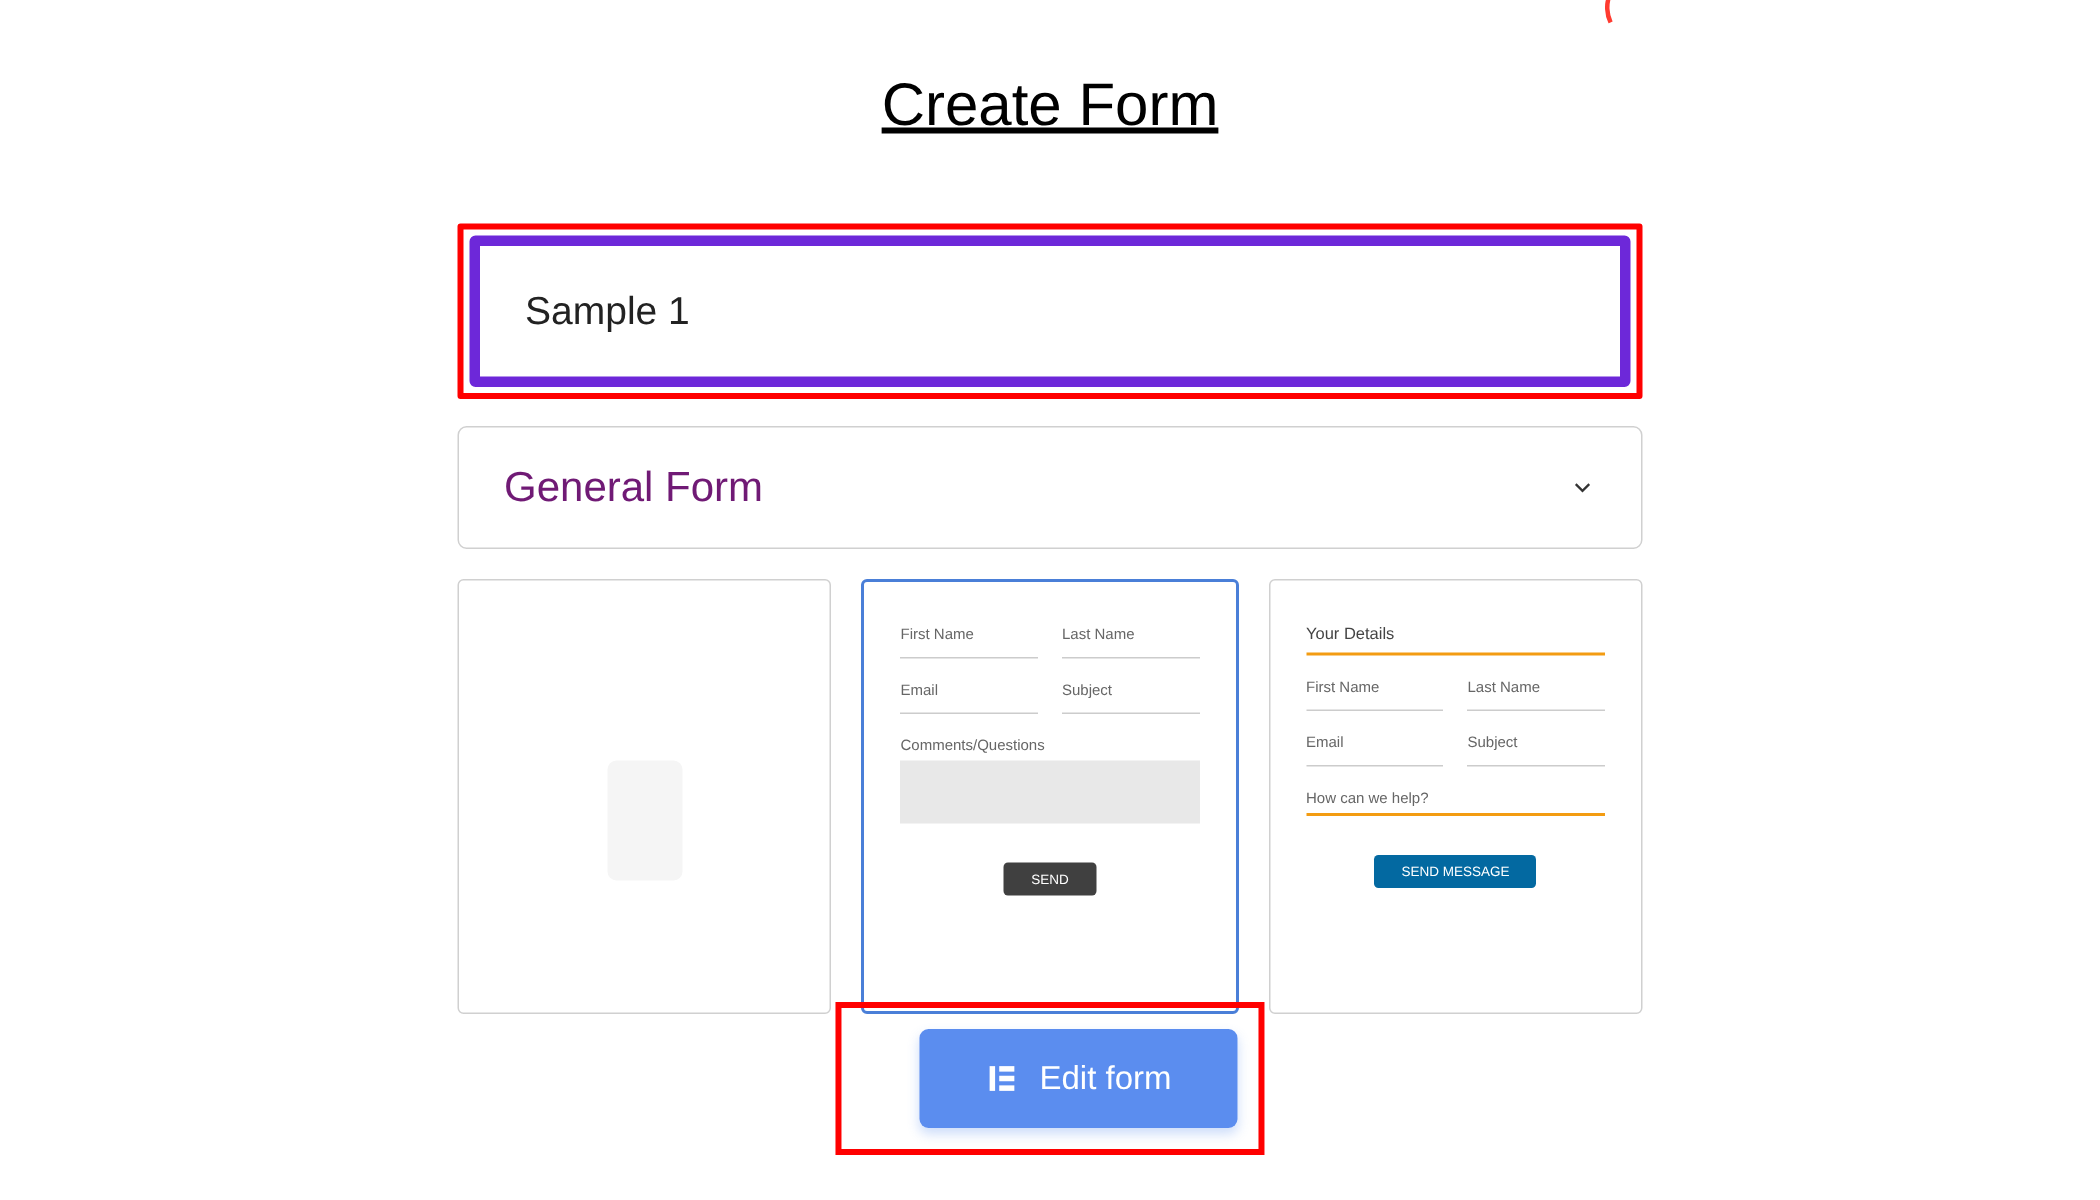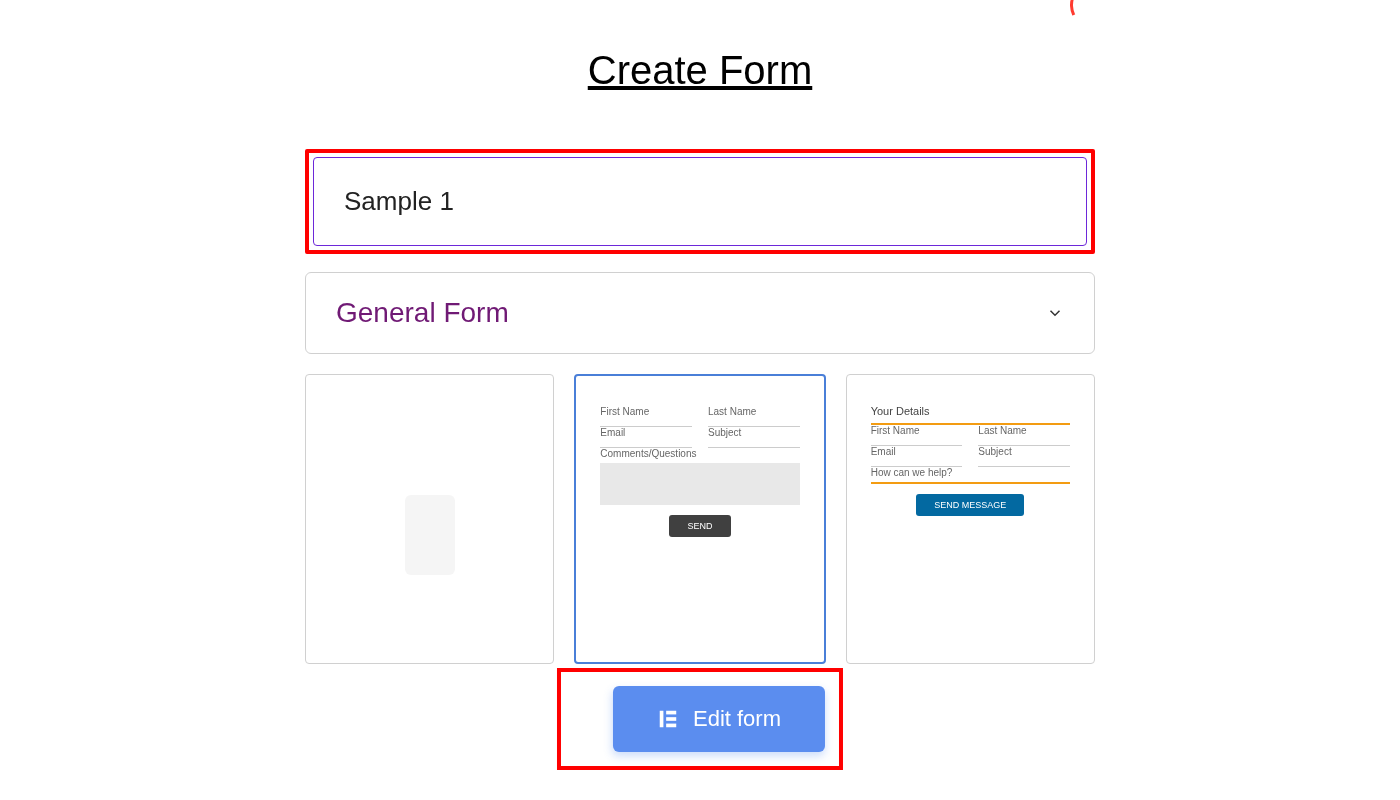--- a/index.html
+++ b/index.html
@@ -41,21 +41,21 @@
       margin: 0 auto;
     }
     .highlight-box {
       border: 4px solid #ff0000;
       border-radius: 2px;
       padding: 4px;
       margin-bottom: 18px;
     }
     .input-field {
       width: 100%;
-      border: 1px solid #6d28d9;
+      border: 7px solid #6d28d9;
       border-radius: 4px;
       padding: 28px 30px;
       font-size: 26px;
       color: #222;
       background: #fff;
     }
     .select-field {
       width: 100%;
       border: 1px solid #d0d0d0;
       border-radius: 6px;
@@ -86,21 +86,21 @@
       height: 290px;
       padding: 30px 24px;
       cursor: pointer;
     }
     .template-card.selected {
       border: 2px solid #4a7fd8;
     }
     .preview-form {
       display: flex;
       flex-direction: column;
-      gap: 0;
+      gap: 16px;
     }
     .preview-row {
       display: flex;
       gap: 16px;
     }
     .preview-field {
       flex: 1;
     }
     .preview-label {
       font-size: 10px;

